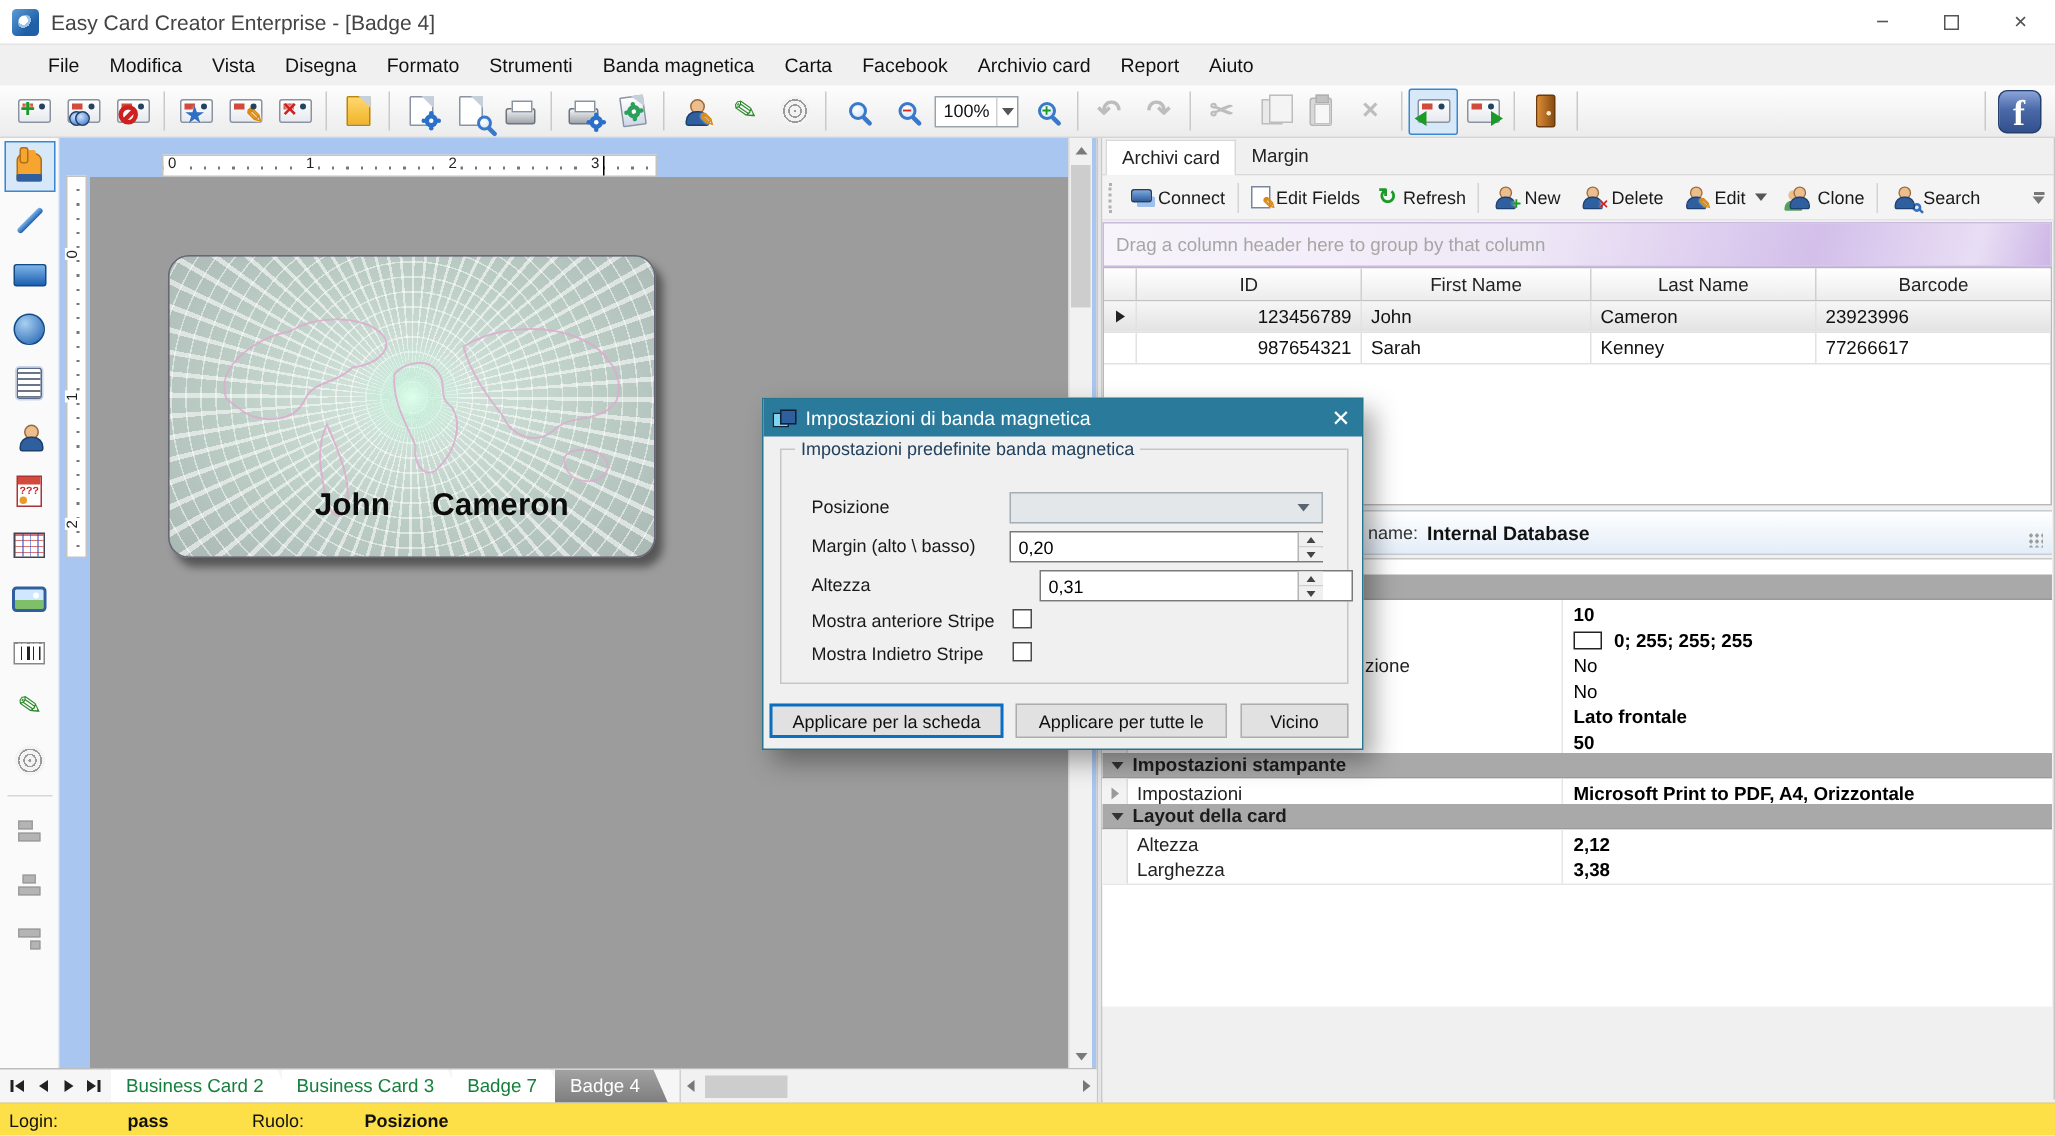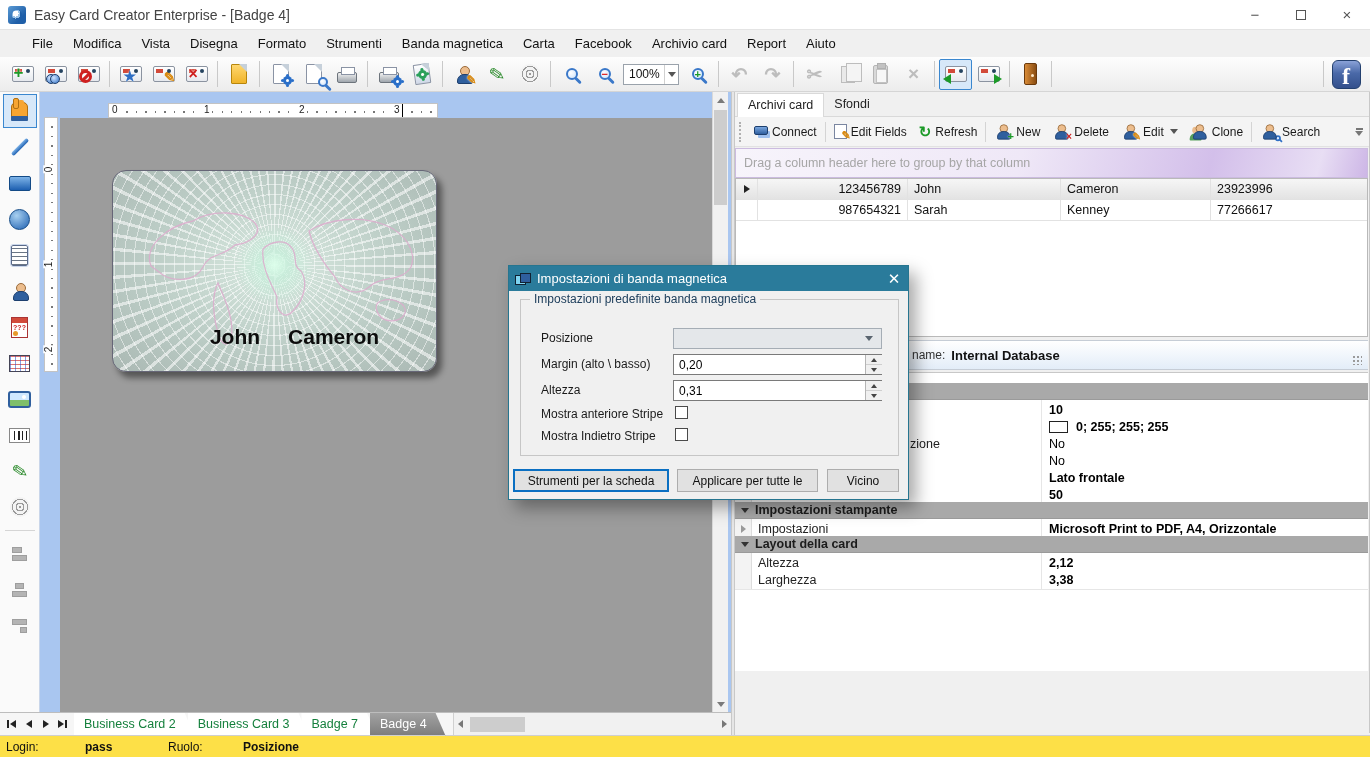--- a/index.html
+++ b/index.html
@@ -471,21 +471,21 @@
         <i class="tri-dn"></i>
       </span>
   </div>
 </div>
 
 <div class="splitter"></div>
 
 <div class="rpanel">
   <div class="rtabs">
     <span class="rtab active">Archivi card</span>
-    <span class="rtab">Sfondi</span>
+    <span class="rtab">Margin</span>
   </div>
   <div class="rtoolbar">
     <span class="grip"></span>
     <span class="rtb">
         <span class="dbic"></span>
         <span>Connect</span>
       </span>
     <span class="rsep"></span>
     <span class="rtb">
         <span class="pageic"></span>
@@ -530,20 +530,27 @@
         <i></i>
         <span class="tri-d" style="border-top-color:#777"></span>
       </span>
   </div>
 
   <div class="groupby">
     <span>Drag a column header here to group by that column</span>
   </div>
 
   <div class="grid">
+    <div class="ghead">
+      <span class="gh" style="width:22px"></span>
+      <span class="gh" style="width:150px">ID</span>
+      <span class="gh" style="width:153px">First Name</span>
+      <span class="gh" style="width:150px">Last Name</span>
+      <span class="gh" style="flex:1;border-right:none">Barcode</span>
+    </div>
     <div class="grow sel">
       <span class="rowind">
           <i class="tri-r"></i>
         </span>
       <span class="gc right" style="width:150px">123456789</span>
       <span class="gc" style="width:153px">John</span>
       <span class="gc" style="width:150px">Cameron</span>
       <span class="gc" style="flex:1;border-right:none">23923996</span>
     </div>
     <div class="grow">
@@ -645,34 +652,34 @@
   <input class="dinput" style="top: 88px;" value="0,20">
   <span class="spin" style="left:356px;top:89px">
       <i>
         <span class="tu"></span>
       </i>
       <i>
         <span class="td"></span>
       </i>
     </span>
   <span class="drow-label" style="top:117px">Altezza</span>
-  <input class="dinput" style="top: 114px;" value="0,31">
+  <input class="dinput" style="top: 114px; margin-left: 20px;" value="0,31">
   <span class="spin" style="left:356px;top:115px">
       <i>
         <span class="tu"></span>
       </i>
       <i>
         <span class="td"></span>
       </i>
     </span>
   <span class="drow-label" style="top:141px">Mostra anteriore Stripe</span>
   <span class="chk" style="top:140px"></span>
   <span class="drow-label" style="top:163px">Mostra Indietro Stripe</span>
   <span class="chk" style="top:162px"></span>
-  <button class="dbtn focus" style="left:4px;width:156px">Strumenti per la scheda</button>
+  <button class="dbtn focus" style="left:4px;width:156px">Applicare per la scheda</button>
   <button class="dbtn" style="left:168px;width:141px">Applicare per tutte le</button>
   <button class="dbtn" style="left:318px;width:72px">Vicino</button>
 </div>
 
 <div class="tabbar">
   <span class="navgrp">
     <span class="navb">
         <span class="bar"></span>
         <i class="tl"></i>
       </span>

